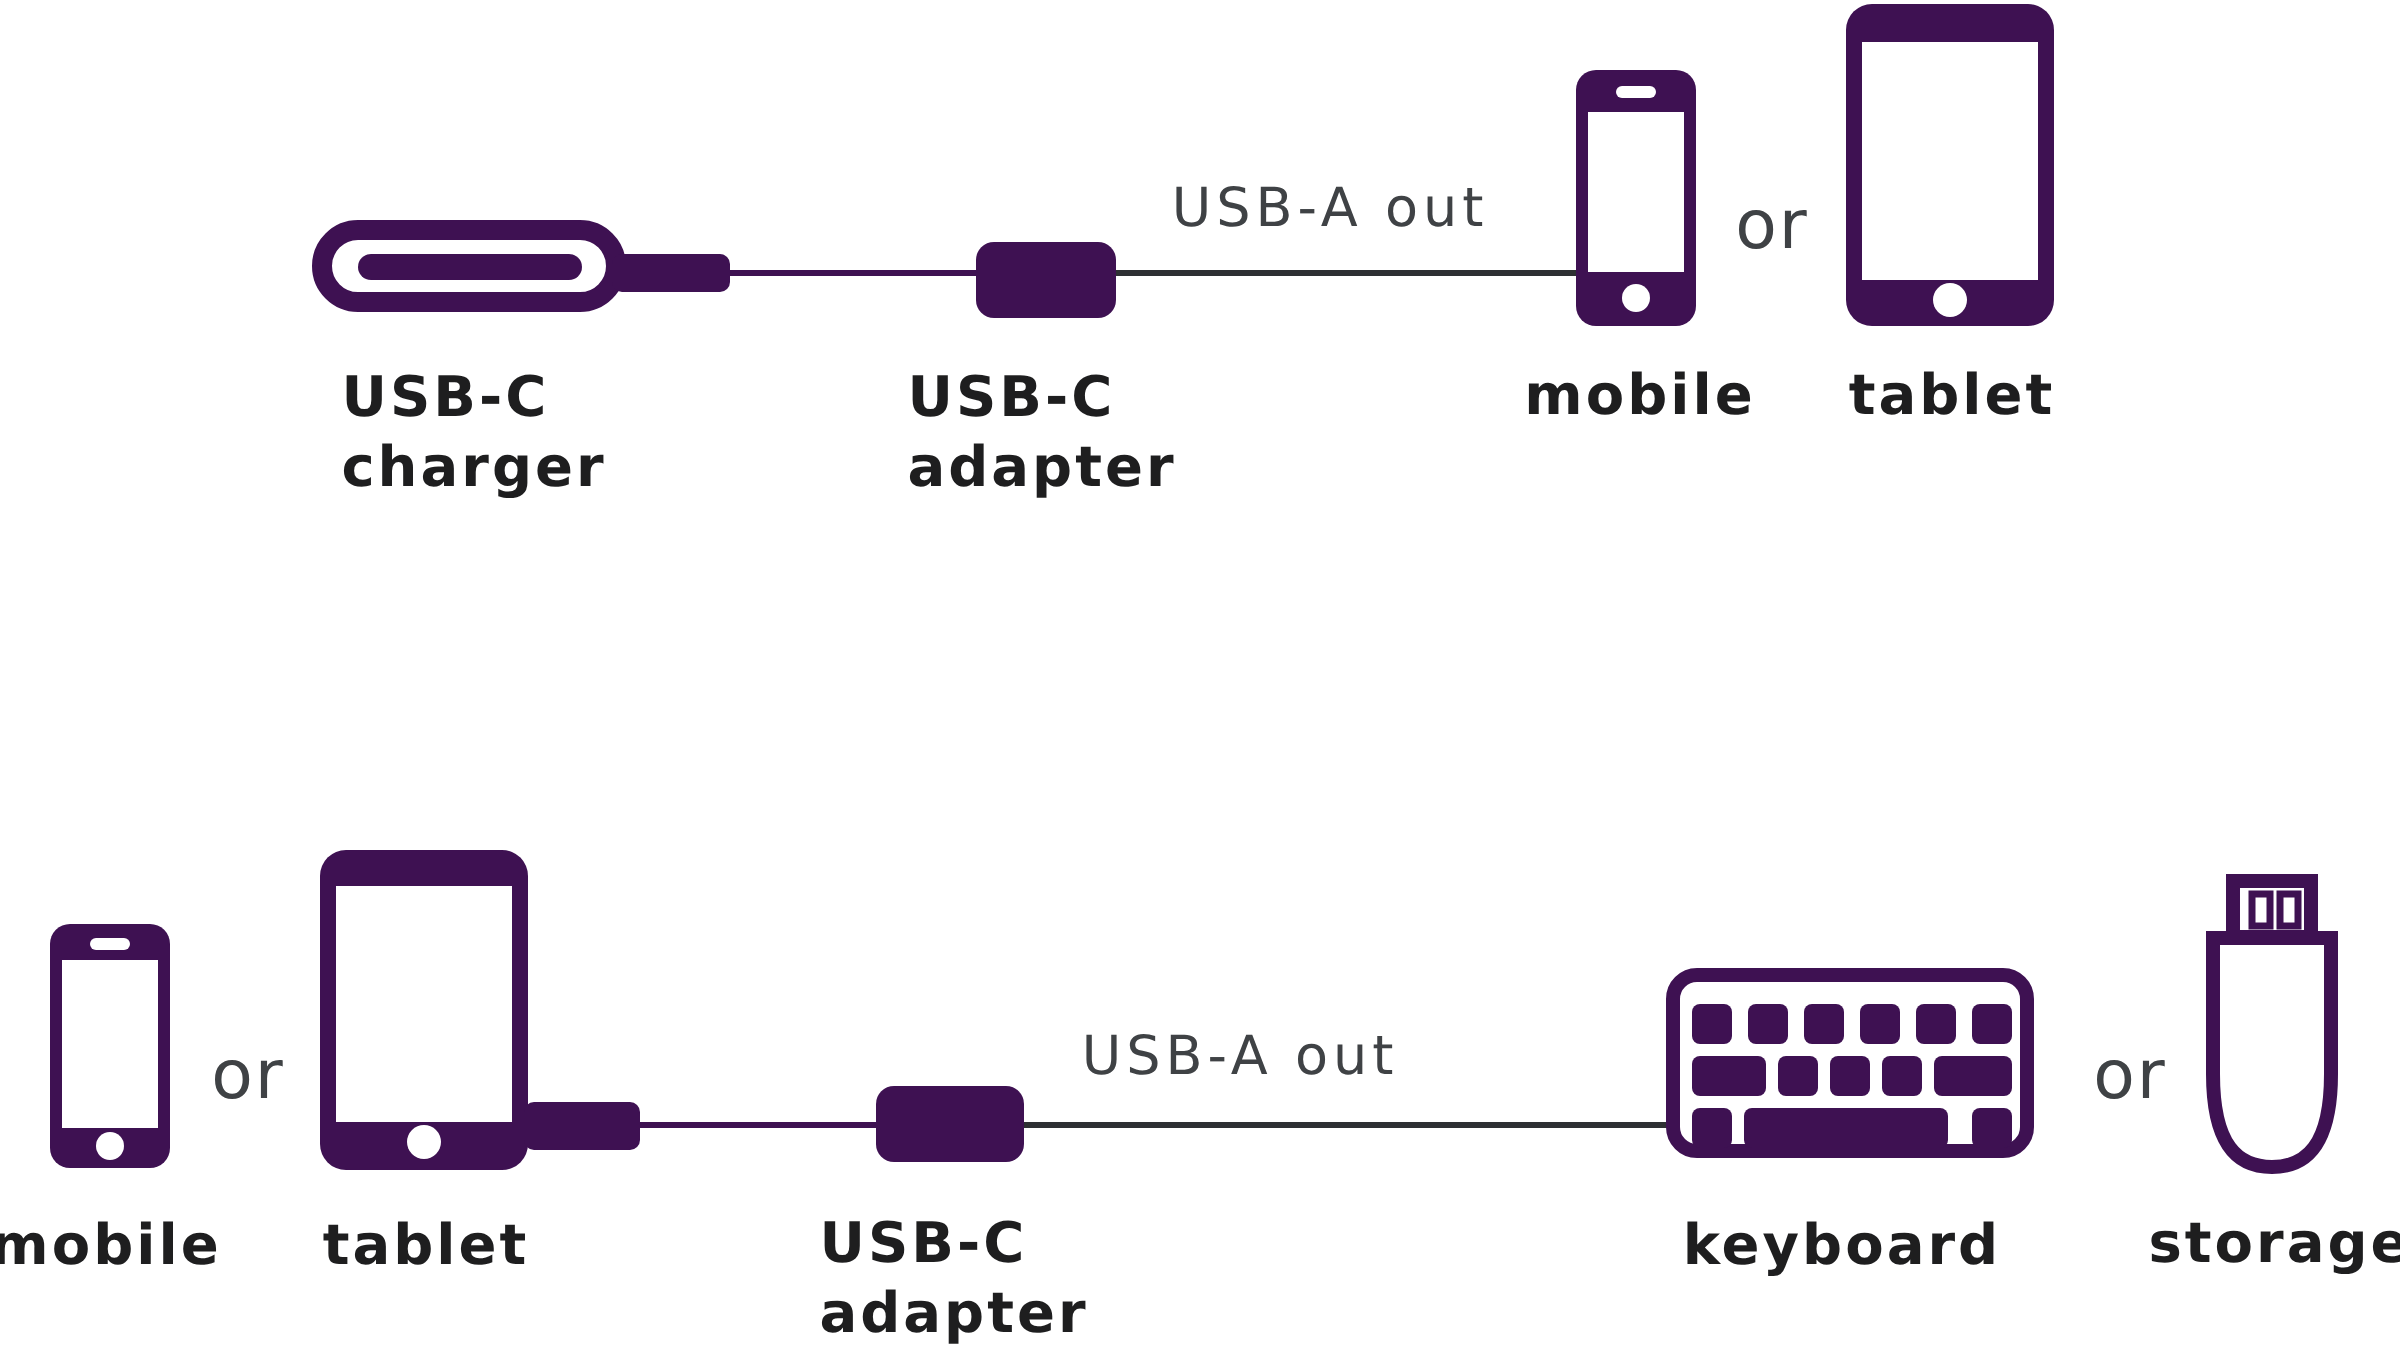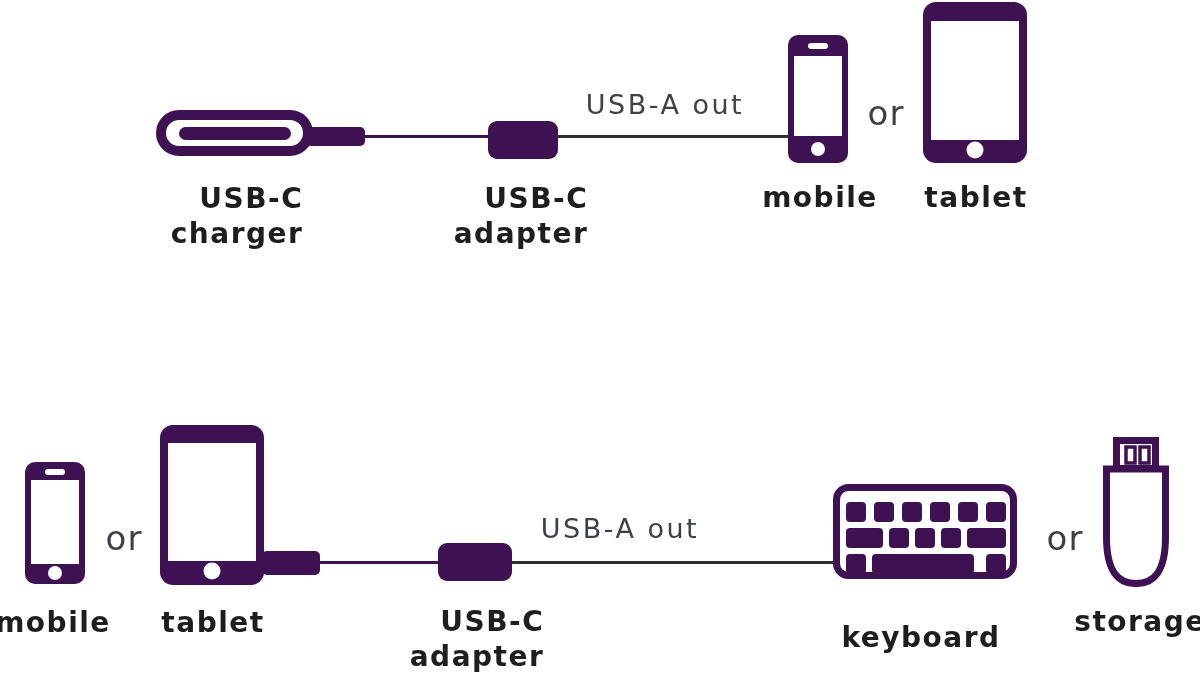--- a/index.html
+++ b/index.html
@@ -30,21 +30,21 @@
 
   
   .label {
     position: absolute;
     transform: translateX(-50%);
     font-weight: bold;
     font-size: 28px;
     line-height: 1.25;
     letter-spacing: 1.5px;
     color: var(--ink);
-    text-align: right;
+    text-align: left;
     white-space: pre-line;
   }
   .cable-label {
     position: absolute;
     transform: translateX(-50%);
     font-weight: normal;
     font-size: 27px;
     letter-spacing: 2.5px;
     color: var(--gray-text);
     white-space: nowrap;
@@ -149,16 +149,16 @@
   <div class="label" style="left:976px; top:180px;">tablet</div>
   <div class="or-label" style="left:886px; top:93px;">or</div>
 
   <div class="or-label" style="left:124px; top:518px;">or</div>
   <div class="cable-label" style="left:620px; top:513px;">USB-A out</div>
   <div class="or-label" style="left:1065px; top:518px;">or</div>
   <div class="label" style="left:53px; top:605px;">mobile</div>
   <div class="label" style="left:213px; top:605px;">tablet</div>
   <div class="label" style="left:477px; top:604px;">USB-C
 adapter</div>
-  <div class="label" style="left:921px; top:620px;">keyboard</div>
+  <div class="label" style="left:921px; top:605px;">keyboard</div>
   <div class="label" style="left:1140px; top:604px;">storage</div>
 
 </div>
 
 </body></html>

